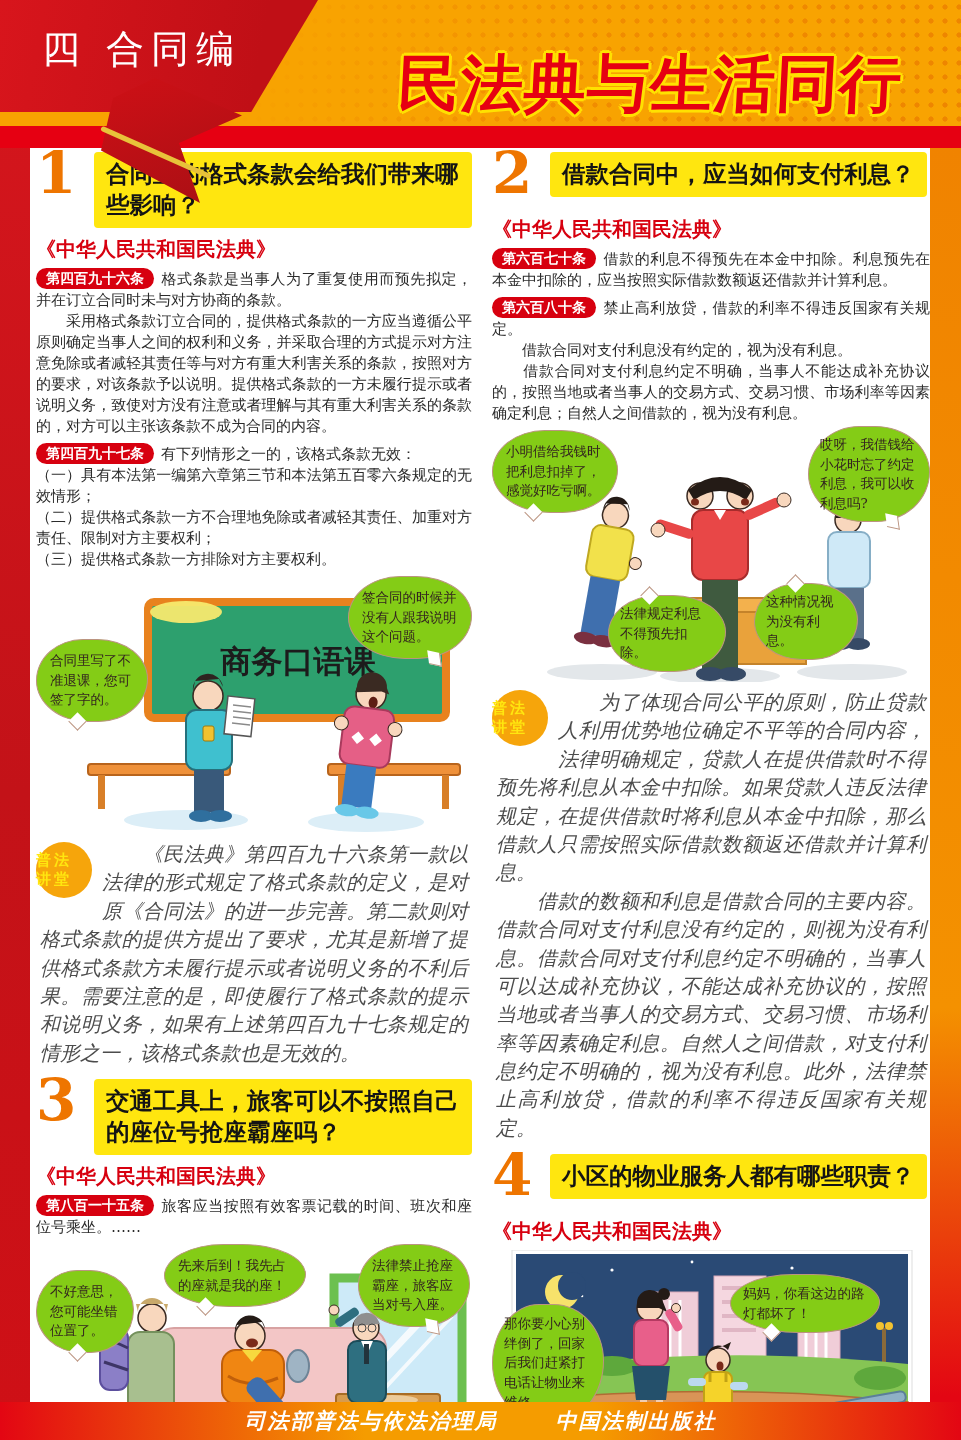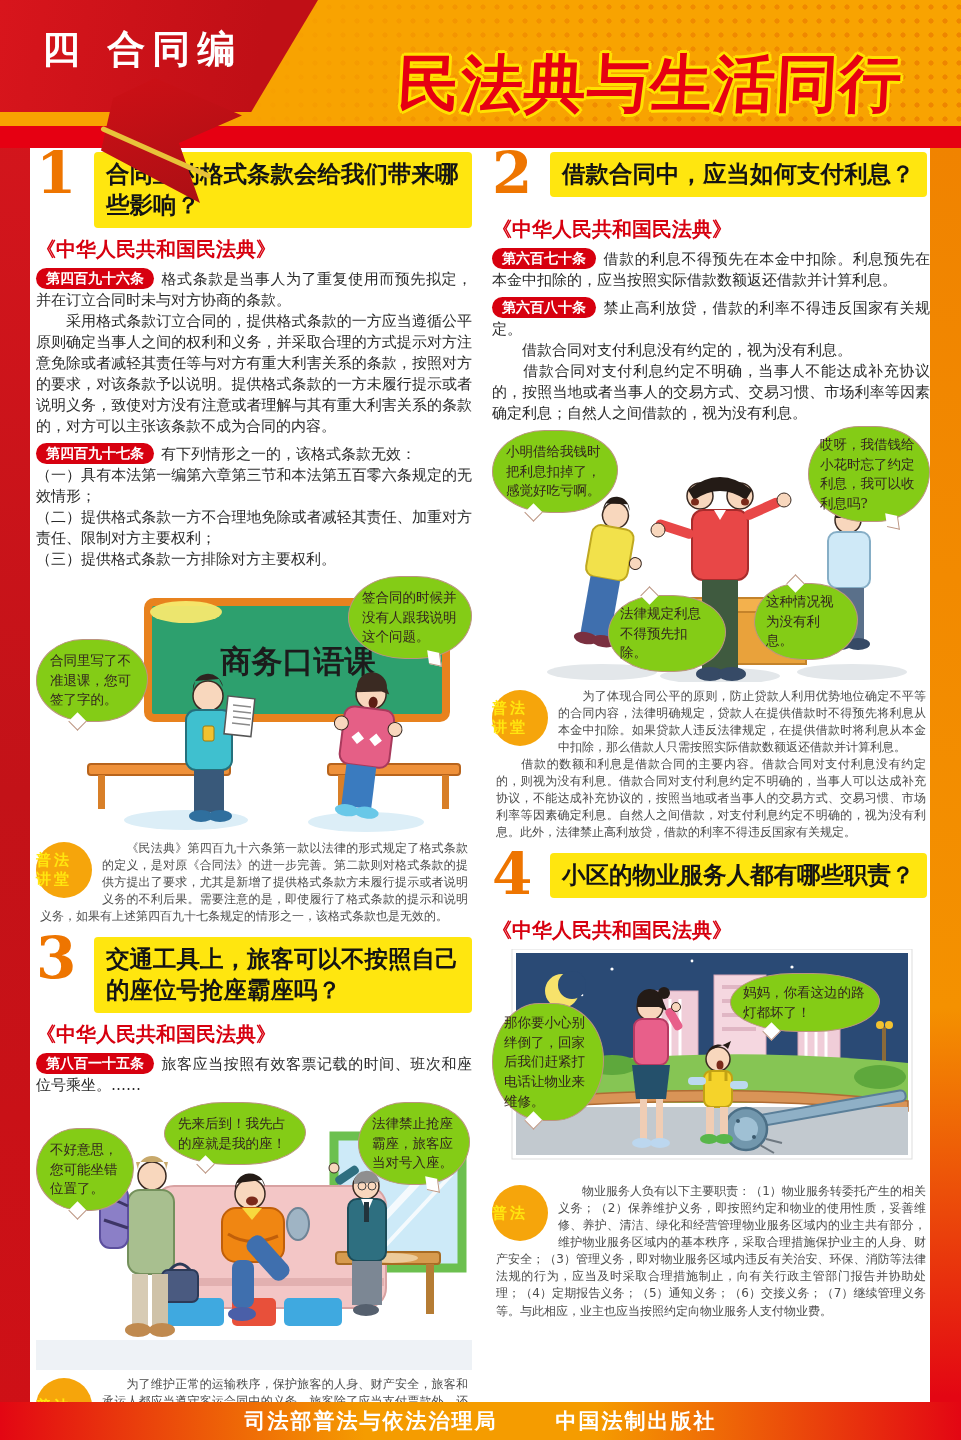--- a/index.html
+++ b/index.html
@@ -7,21 +7,21 @@
           font-family:"DejaVu Sans","Liberation Sans",sans-serif;}
 
   
   .strip-left{position:absolute;left:0;top:0;width:30px;height:1440px;
               background:linear-gradient(180deg,#d6161d 0%,#c31218 55%,#cf1016 100%);z-index:1;}
   .strip-right{position:absolute;right:0;top:0;width:31px;height:1440px;
                background:linear-gradient(180deg,#e60012 0%,#e60012 9%,#f08300 10%,#f49100 70%,#e30613 97%);z-index:1;}
   .footer-bar{position:absolute;left:0;right:0;bottom:0;height:38px;z-index:3;
               background:linear-gradient(90deg,#e30613 0%,#f59c00 38%,#f59c00 62%,#e30613 100%);
               display:flex;align-items:center;justify-content:center;gap:58px;
-              color:#fff;font-size:21px;font-weight:bold;letter-spacing:2px;}
+              color:#fff;font-size:21px;font-weight:bold;letter-spacing:2px;font-style:italic;}
 
   
   .header{position:absolute;left:0;top:0;right:0;height:126px;background:#f8a301;
           background-image:radial-gradient(#ee8500 2.3px,rgba(238,133,0,0) 2.9px);
           background-size:14px 14px;z-index:2;}
   .header-fade{position:absolute;inset:0;background:linear-gradient(105deg,#f8a301 26%,rgba(248,163,1,.25) 60%,rgba(248,163,1,0) 100%);}
   .red-band{position:absolute;left:0;right:0;top:126px;height:22px;background:#e60012;z-index:2;}
   .main-title{position:absolute;left:398px;top:42px;width:560px;z-index:4;
               font-size:62px;font-weight:900;color:#e60012;letter-spacing:1px;white-space:nowrap;
               transform:skewX(-3deg);
@@ -29,21 +29,21 @@
                           2px 2px #ffe100,-2px 2px #ffe100,2px -2px #ffe100,-2px -2px #ffe100;}
   .ribbon{position:absolute;left:0;top:0;width:330px;height:210px;z-index:5;}
   .ribbon-band{position:absolute;left:0;top:0;width:318px;height:112px;
                background:linear-gradient(100deg,#d8151c 0%,#c00f16 80%);
                clip-path:polygon(0 0,100% 0,79% 100%,0 100%);}
   .ribbon-tail{position:absolute;left:92px;top:78px;width:150px;height:125px;
                background:linear-gradient(160deg,#cf1016,#a90f14);
                clip-path:polygon(42% 0,100% 30%,58% 52%,72% 100%,6% 58%,14% 16%);}
   .ribbon-gold{position:absolute;left:96px;top:150px;width:120px;height:5px;background:#e8c23a;
                transform:rotate(24deg);border-radius:3px;}
-  .ribbon-label{position:absolute;left:42px;top:24px;color:#fff;font-size:38px;font-weight:bold;
+  .ribbon-label{position:absolute;left:42px;top:24px;color:#fff;font-size:38px;font-weight:normal;
                 letter-spacing:7px;font-family:"DejaVu Serif","Liberation Serif",serif;}
 
   
   .col{position:absolute;top:152px;z-index:2;}
   .col-left{left:36px;width:436px;}
   .col-right{left:492px;width:438px;}
   .sec + .sec{margin-top:12px;}
 
   .sec-head{position:relative;padding-left:58px;margin-bottom:8px;min-height:56px;}
   .sec-num{position:absolute;left:0;top:-8px;font-size:58px;font-weight:bold;color:#ee7500;
@@ -67,21 +67,21 @@
                  border-right:1.6px solid #bb9480;border-bottom:1.6px solid #bb9480;
                  transform:rotate(45deg);bottom:-7px;left:34px;}
   .bubble.t-right::after{left:auto;right:30px;transform:rotate(12deg) skewX(20deg);}
   .bubble.t-top::after{bottom:auto;top:-7px;transform:rotate(225deg);}
 
   .lecture{margin-top:6px;}
   .lecture-badge{float:left;width:56px;height:56px;border-radius:50%;background:#f6a50b;
                  color:#ffe60f;font-weight:bold;font-size:15px;letter-spacing:3px;
                  display:flex;flex-direction:column;align-items:flex-start;justify-content:center;
                  line-height:1.25;margin:2px 10px 2px 0;}
-  .lecture-text{margin:4px;font-size:12px;line-height:1.42;color:#4c4c4c;text-align:justify;white-space:pre-line;}
+  .lecture-text{margin:4px;font-size:20px;line-height:1.42;color:#4c4c4c;text-align:justify;white-space:pre-line;font-style:italic;}
 </style>
 </head>
 <body>
 
 <div class="poster">
 
   <div class="strip-left"></div>
   <div class="strip-right"></div>
 
   <div class="header">

